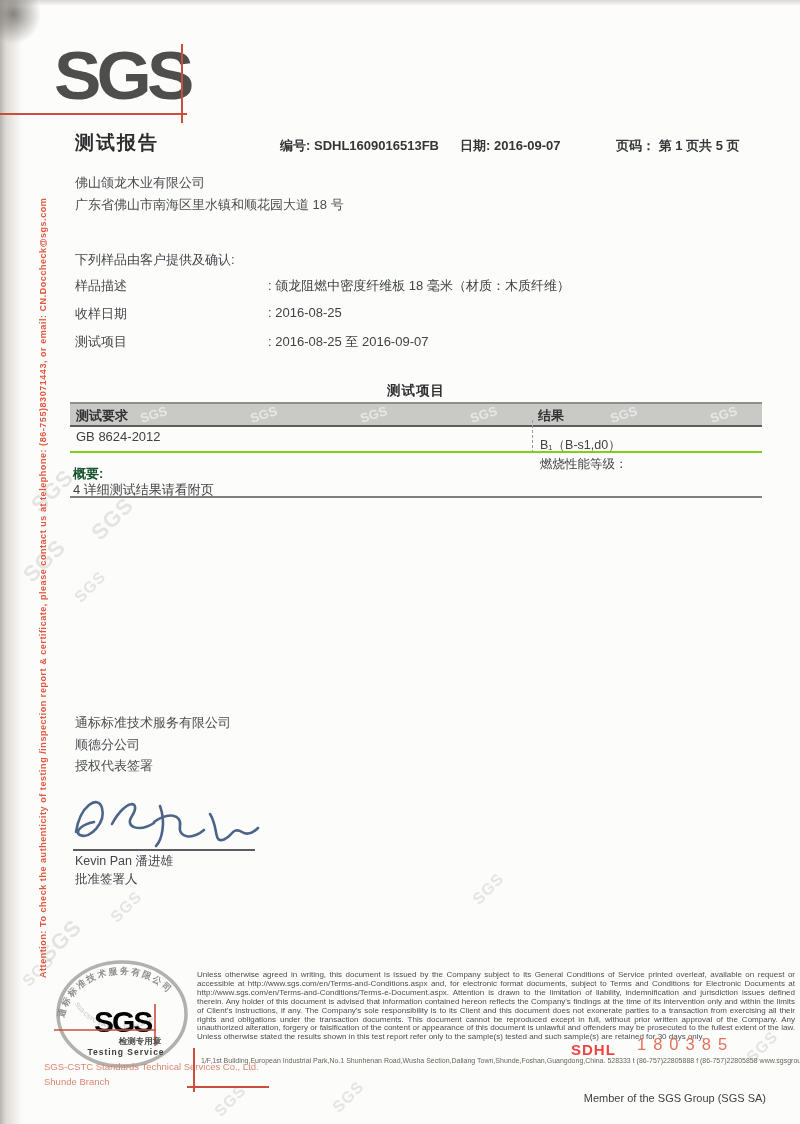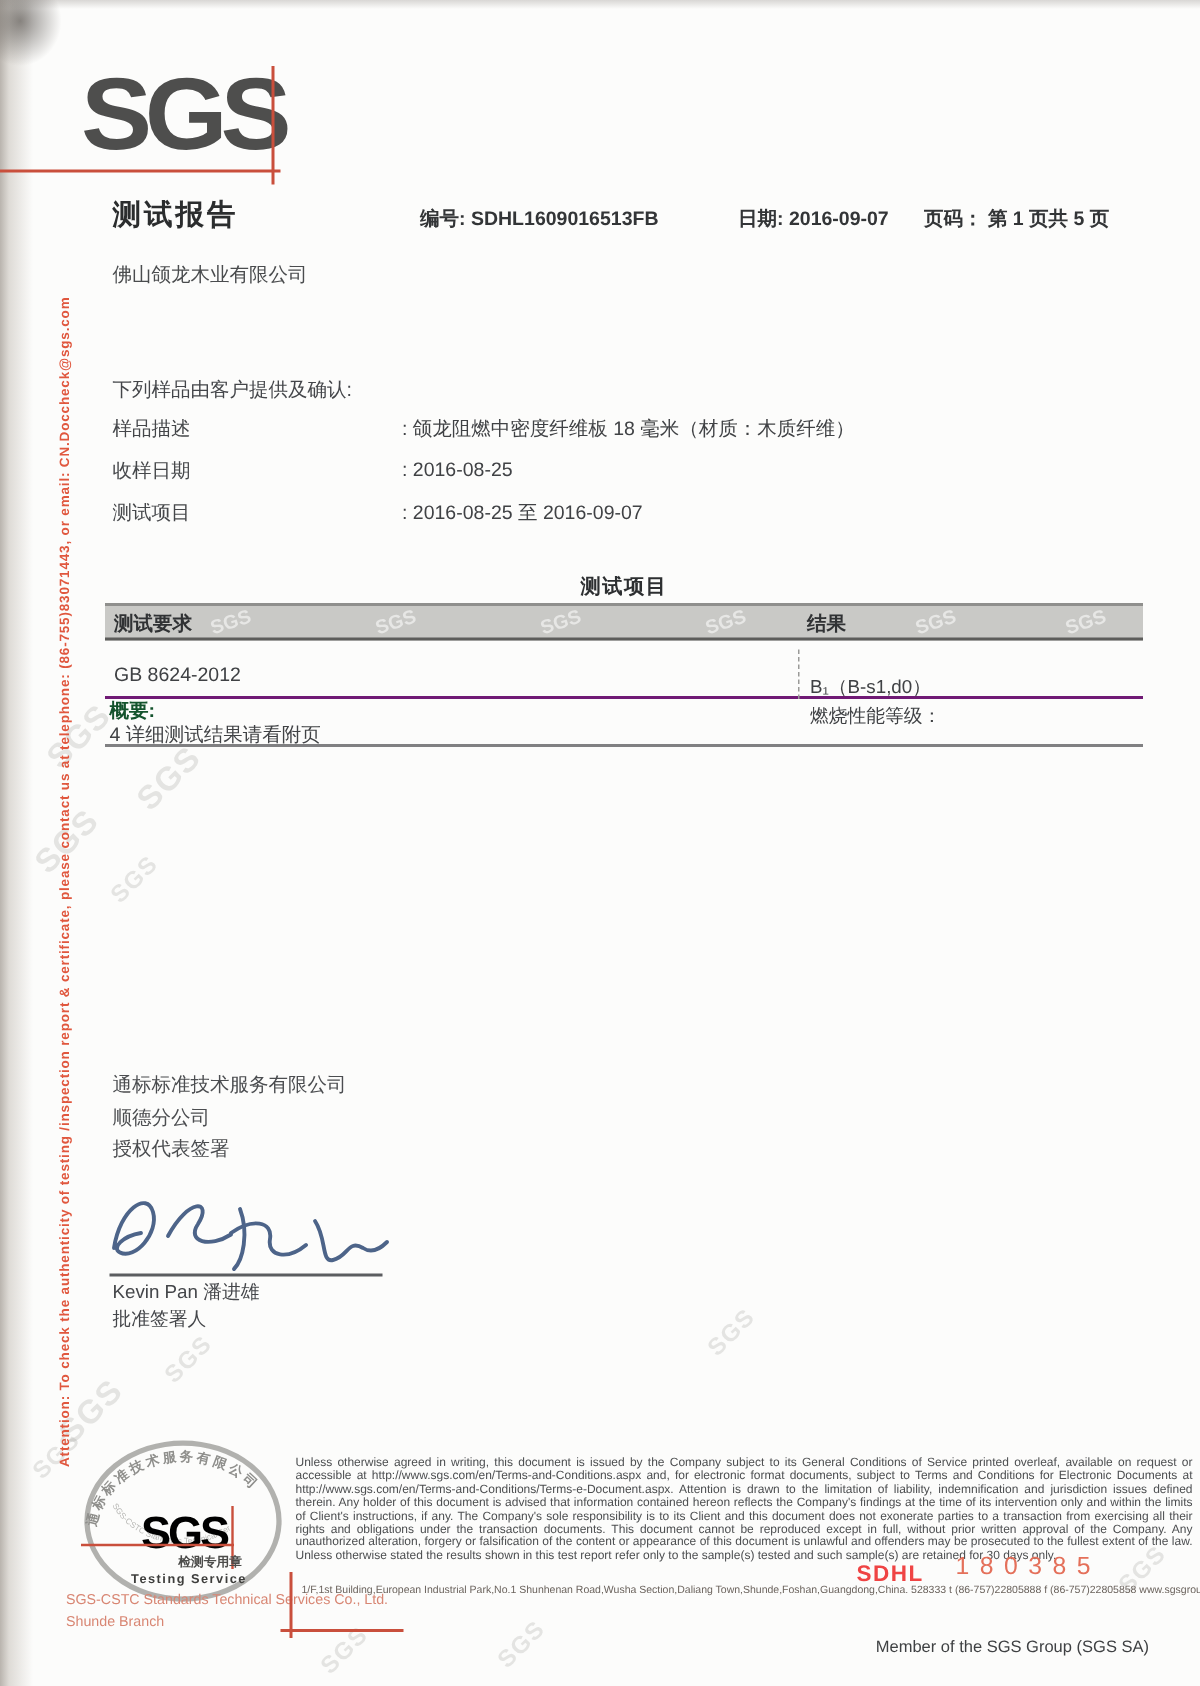--- a/index.html
+++ b/index.html
@@ -39,40 +39,40 @@
     color:#4e4e4d;letter-spacing:-5px;line-height:1;transform:scale(.96,.92);transform-origin:0 0;}
   .redline-h{position:absolute;background:#c94f3c;}
   .redline-v{position:absolute;background:#c94f3c;}
   .logo-hline{left:0;top:113px;width:187px;height:2px;}
   .logo-vline{left:181px;top:44px;width:2px;height:79px;}
 
   
   .report-title{position:absolute;left:75px;top:130px;font-size:19px;font-weight:bold;color:#2b2d2e;letter-spacing:2px;text-align:right;}
   .hdr{position:absolute;top:137px;font-size:13px;font-weight:bold;color:#333537;white-space:nowrap;}
   .hdr-no{left:280px;}
-  .hdr-date{left:492px;}
+  .hdr-date{left:460px;}
   .hdr-page{left:616px;}
 
   .client{position:absolute;left:75px;top:172px;font-size:13px;color:#4a4c4e;line-height:22px;}
 
   .sample-intro{position:absolute;left:75px;top:251px;font-size:13px;color:#44464a;}
   .sample-row{position:absolute;left:75px;font-size:13px;color:#45474a;white-space:nowrap;}
   .sample-row .val{position:absolute;left:193px;top:0;color:#404245;}
   .srow0{top:277px;} .srow1{top:305px;} .srow2{top:333px;}
 
   
   .tbl-title{position:absolute;left:70px;top:382px;width:692px;text-align:center;
     font-size:13.5px;font-weight:bold;color:#2d2f31;letter-spacing:1px;}
   .tbl-topline{position:absolute;left:70px;top:402px;width:692px;height:2px;background:#8f8f8d;}
   .tbl-head{position:absolute;left:70px;top:404px;width:692px;height:23px;
     background:#c9c9c6;border-bottom:2px solid #5d5d5b;box-sizing:border-box;overflow:hidden;}
   .tbl-head .c1{position:absolute;left:6px;top:3px;font-size:13px;font-weight:bold;color:#303234;}
   .tbl-head .c2{position:absolute;left:468px;top:3px;font-size:13px;font-weight:bold;color:#303234;}
-  .tbl-row{position:absolute;left:70px;top:433px;width:692px;height:33px;
-    border-bottom:2px solid #701a75;box-sizing:border-box;}
+  .tbl-row{position:absolute;left:70px;top:420px;width:692px;height:33px;
+    border-bottom:2px solid #84cc16;box-sizing:border-box;}
   .tbl-row .req{position:absolute;left:6px;top:9px;font-size:13px;color:#3f4144;}
   .tbl-row .sep{position:absolute;left:462px;top:0;height:33px;border-left:1.5px dashed #9a9a98;}
   .tbl-row .res1{position:absolute;left:470px;top:0;font-size:12.5px;color:#3f4144;margin-top:36px;}
   .tbl-row .res2{position:absolute;left:470px;top:17px;font-size:12.5px;color:#3f4144;}
   .summary-label{position:absolute;left:73px;top:465px;font-size:13px;font-weight:bold;color:#14532d;}
   .summary-item{position:absolute;left:73px;top:481px;font-size:13px;color:#404245;}
   .tbl-botline{position:absolute;left:70px;top:496px;width:692px;height:1.6px;background:#808082;}
 
   
   .sig-company{position:absolute;left:75px;top:712px;font-size:13px;color:#4b4d50;line-height:21.5px;}
@@ -135,20 +135,21 @@
     <span>日期:</span>
     <span>2016-09-07</span>
   </div>
   <div class="hdr hdr-page">
     <span>页码：</span>
     <span>第 1 页共 5 页</span>
   </div>
 
   <div class="client">
     <div>佛山颌龙木业有限公司</div>
+    <div>广东省佛山市南海区里水镇和顺花园大道 18 号</div>
   </div>
 
   <div class="sample-intro">下列样品由客户提供及确认:</div>
   <div class="sample-row srow0">
     <span>样品描述</span>
     <span class="val">: 颌龙阻燃中密度纤维板 18 毫米（材质：木质纤维）</span>
   </div>
   <div class="sample-row srow1">
     <span>收样日期</span>
     <span class="val">: 2016-08-25</span>

